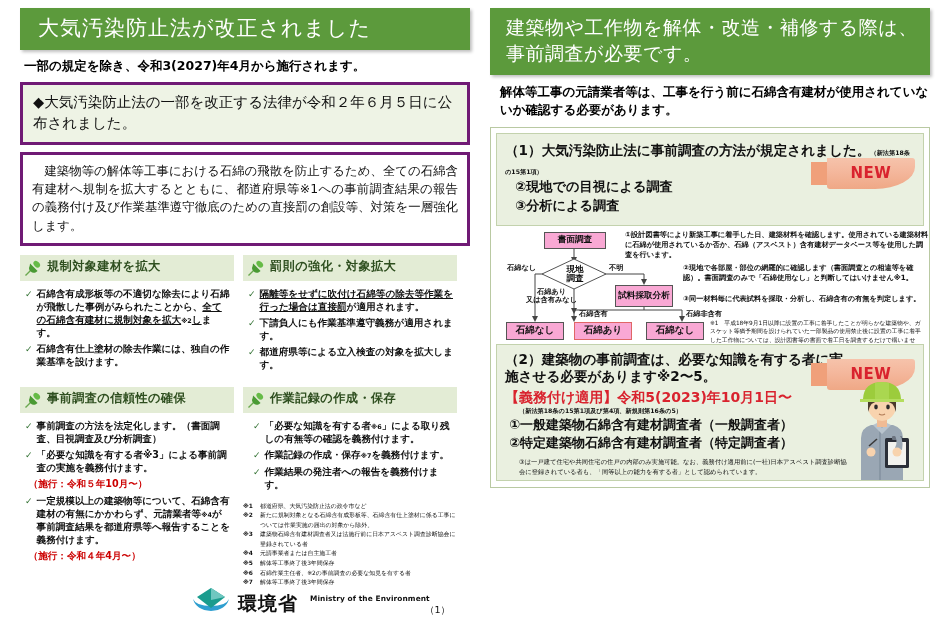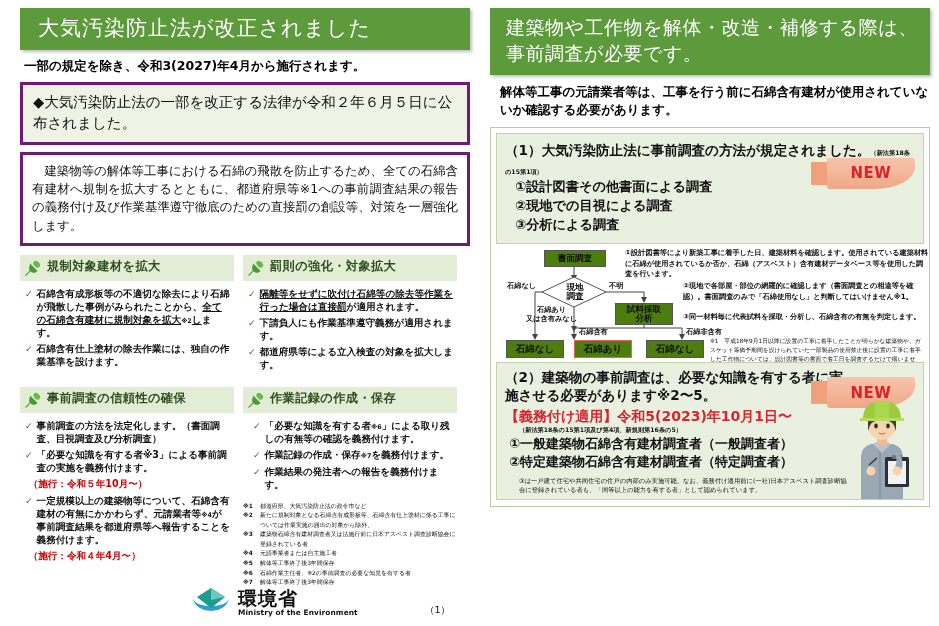--- a/index.html
+++ b/index.html
@@ -107,21 +107,21 @@
     border-radius:0 3px 40px 3px/0 3px 22px 3px;
     display:flex; align-items:center; justify-content:center;
   }
   .ribbon .body span {
     font-size:15px; font-weight:bold; color:#d9232e; letter-spacing:0.5px;
   }
 
   
   .flow { position:relative; height:112px; margin-top:2px; }
   .fbox {
-    position:absolute; background:#4d7c0f; border:1px solid #555;
+    position:absolute; background:#f9a8d4; border:1px solid #555;
     display:flex; align-items:center; justify-content:center;
     font-size:8.6px; font-weight:bold; color:#111; text-align:center; line-height:1.15;
   }
   .fbox.red { border:1px solid #e06666; }
   .flabel { position:absolute; font-size:7.2px; font-weight:bold; color:#111; white-space:nowrap;}
   .fdesc { position:absolute; font-size:7.2px; line-height:1.42; color:#111; font-weight:bold;}
   .fnote { position:absolute; font-size:5.8px; line-height:1.5; color:#111; }
 
   .kv-red { color:#d9232e; font-weight:bold;margin-top:44px; }
   .blurb { font-size:6.3px; line-height:1.55; color:#111; margin-top:4px; padding:0 6px 0 14px;}
@@ -297,21 +297,21 @@
 
     <div class="footer">
       <div class="logo-wrap">
         <span>
           <svg width="42" height="30" viewBox="0 0 42 30">
             <path d="M3 13 Q6 24 21 25 Q36 24 39 13 Q36 20 21 20 Q6 20 3 13 Z" fill="#2f9fd0"></path>
             <path d="M21 2 L35 11 L21 22 L7 11 Z" fill="#1a9c8e"></path>
             <path d="M21 2 L35 11 L21 14 Z" fill="#6fc7c0"></path>
           </svg>
         </span>
-        <span style="display:flex;flex-direction:column;gap:0;">
+        <span style="display:flex;flex-direction:row;gap:12px;">
           <span class="logo-txt-jp">環境省</span>
           <span class="logo-txt-en">Ministry of the Environment</span>
         </span>
       </div>
       <div class="pageno">（1）</div>
     </div>
 
   </div>
 
   <div class="col-right">
@@ -319,21 +319,20 @@
     <div class="banner rt">建築物や工作物を解体・改造・補修する際は、事前調査が必要です。</div>
 
     <div class="subline rt">解体等工事の元請業者等は、工事を行う前に石綿含有建材が使用されていないか確認する必要があります。</div>
 
     <div style="border:1px solid #b9c9a2;background:#ffffff;padding:5px 5px 6px 5px;">
 
       <div class="sec" style="margin-top:0;padding-bottom:9px;">
         <div>
           <span class="sec-title">（1）大気汚染防止法に事前調査の方法が規定されました。</span><span class="tiny-ref">（新法第18条の15第1項）</span>
         </div>
-        <div class="numline">①設計図書その他書面による調査</div>
         <div class="numline">②現地での目視による調査</div>
         <div class="numline">③分析による調査</div>
 
         <div class="ribbon" style="right:8px; top:24px;">
           <div class="tail"></div>
           <div class="body">
             <span>NEW</span>
           </div>
         </div>
       </div>
@@ -367,21 +366,21 @@
 
         <div class="fbox" style="left:48px;top:4px;width:62px;height:17px;">
           <span>書面調査</span>
         </div>
 
         <div class="fbox" style="left:60px;top:33px;width:38px;height:26px;border:none;background:transparent;flex-direction:column;line-height:1.05;">
           <span>現地</span>
           <span>調査</span>
         </div>
 
-        <div class="fbox" style="left:119px;top:57px;width:58px;height:22px;flex-direction:column;line-height:1.1;">
+        <div class="fbox" style="left:119px;top:57px;width:58px;height:22px;flex-direction:row;line-height:1.1;">
           <span>試料採取</span>
           <span>分析</span>
         </div>
 
         <div class="fbox" style="left:10px;top:94px;width:58px;height:18px;font-size:9.5px;">
           <span>石綿なし</span>
         </div>
         <div class="fbox red" style="left:78px;top:94px;width:58px;height:18px;font-size:9.5px;">
           <span>石綿あり</span>
         </div>

